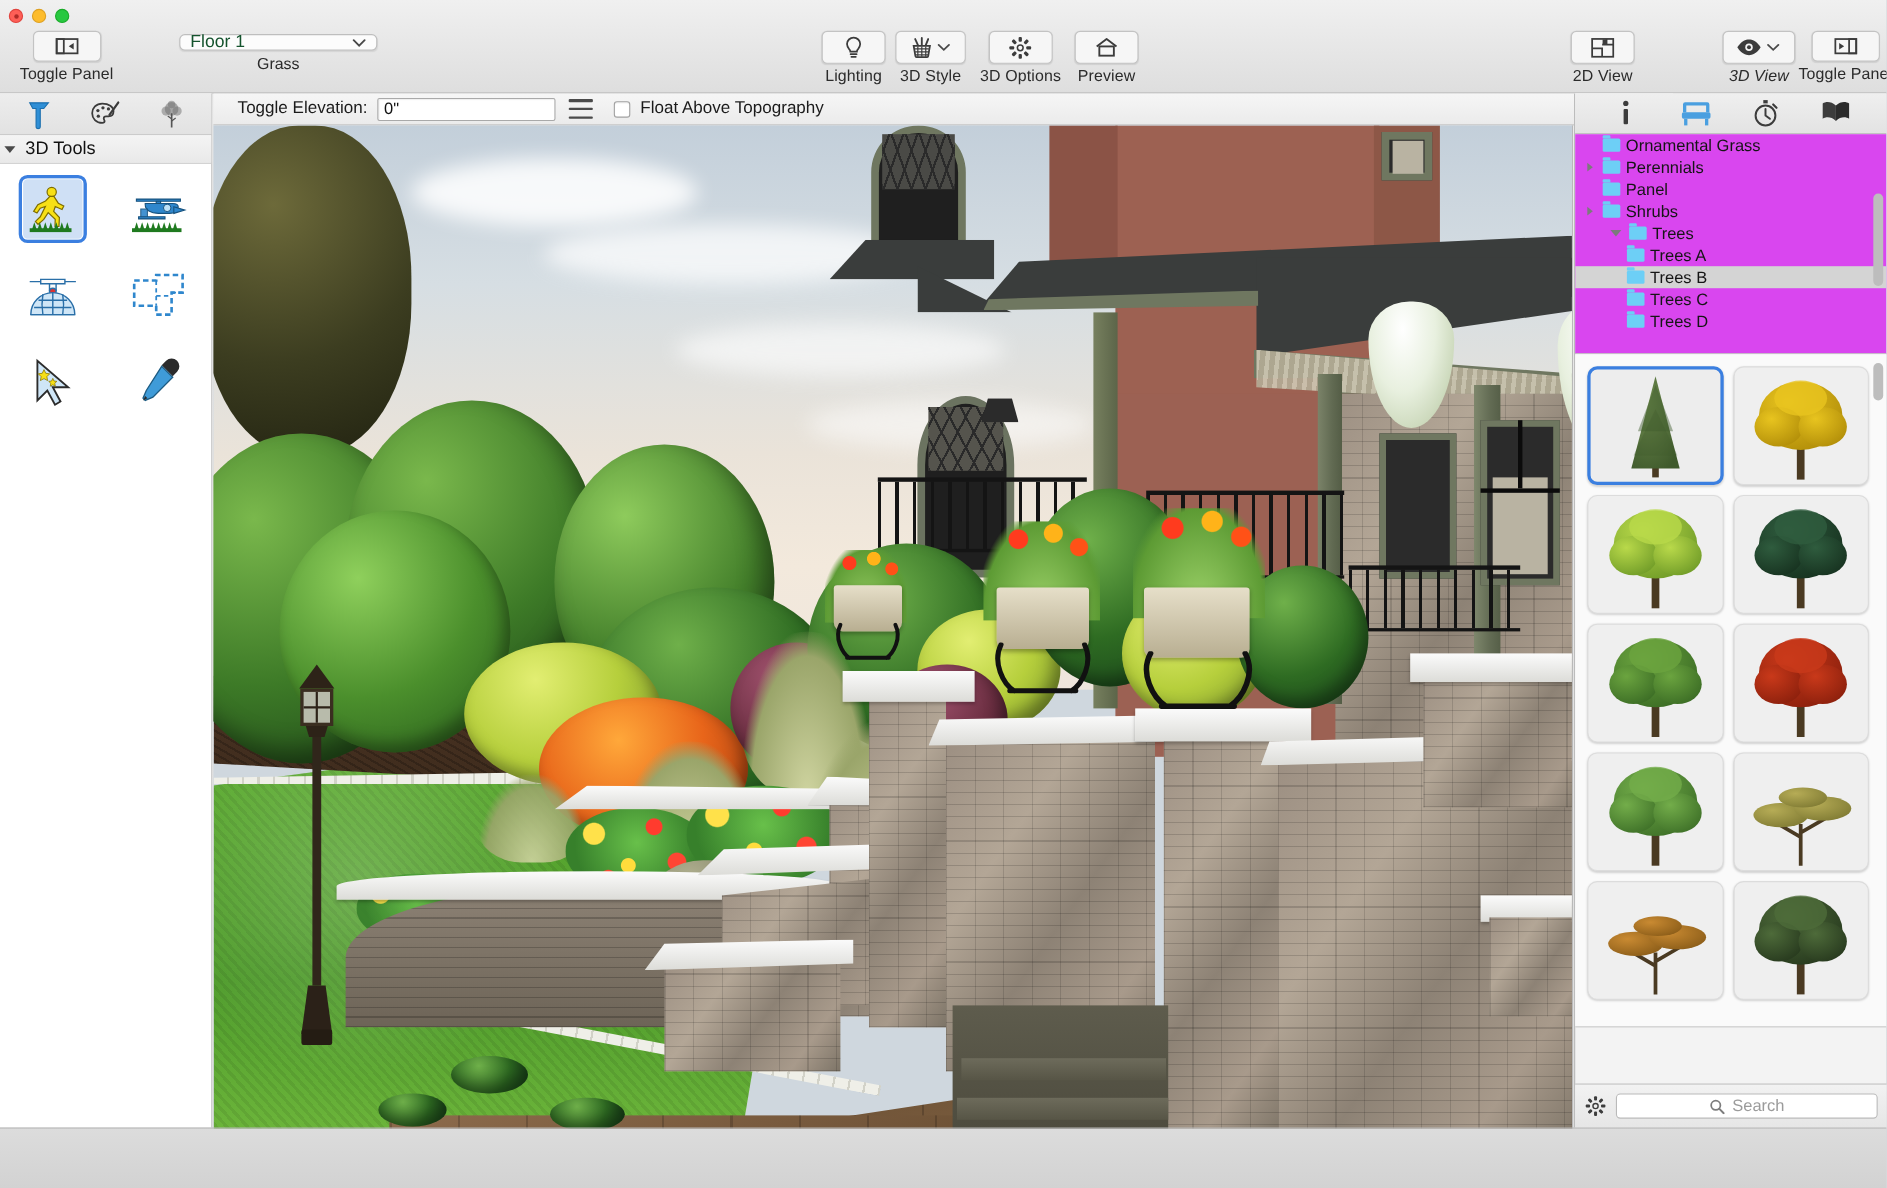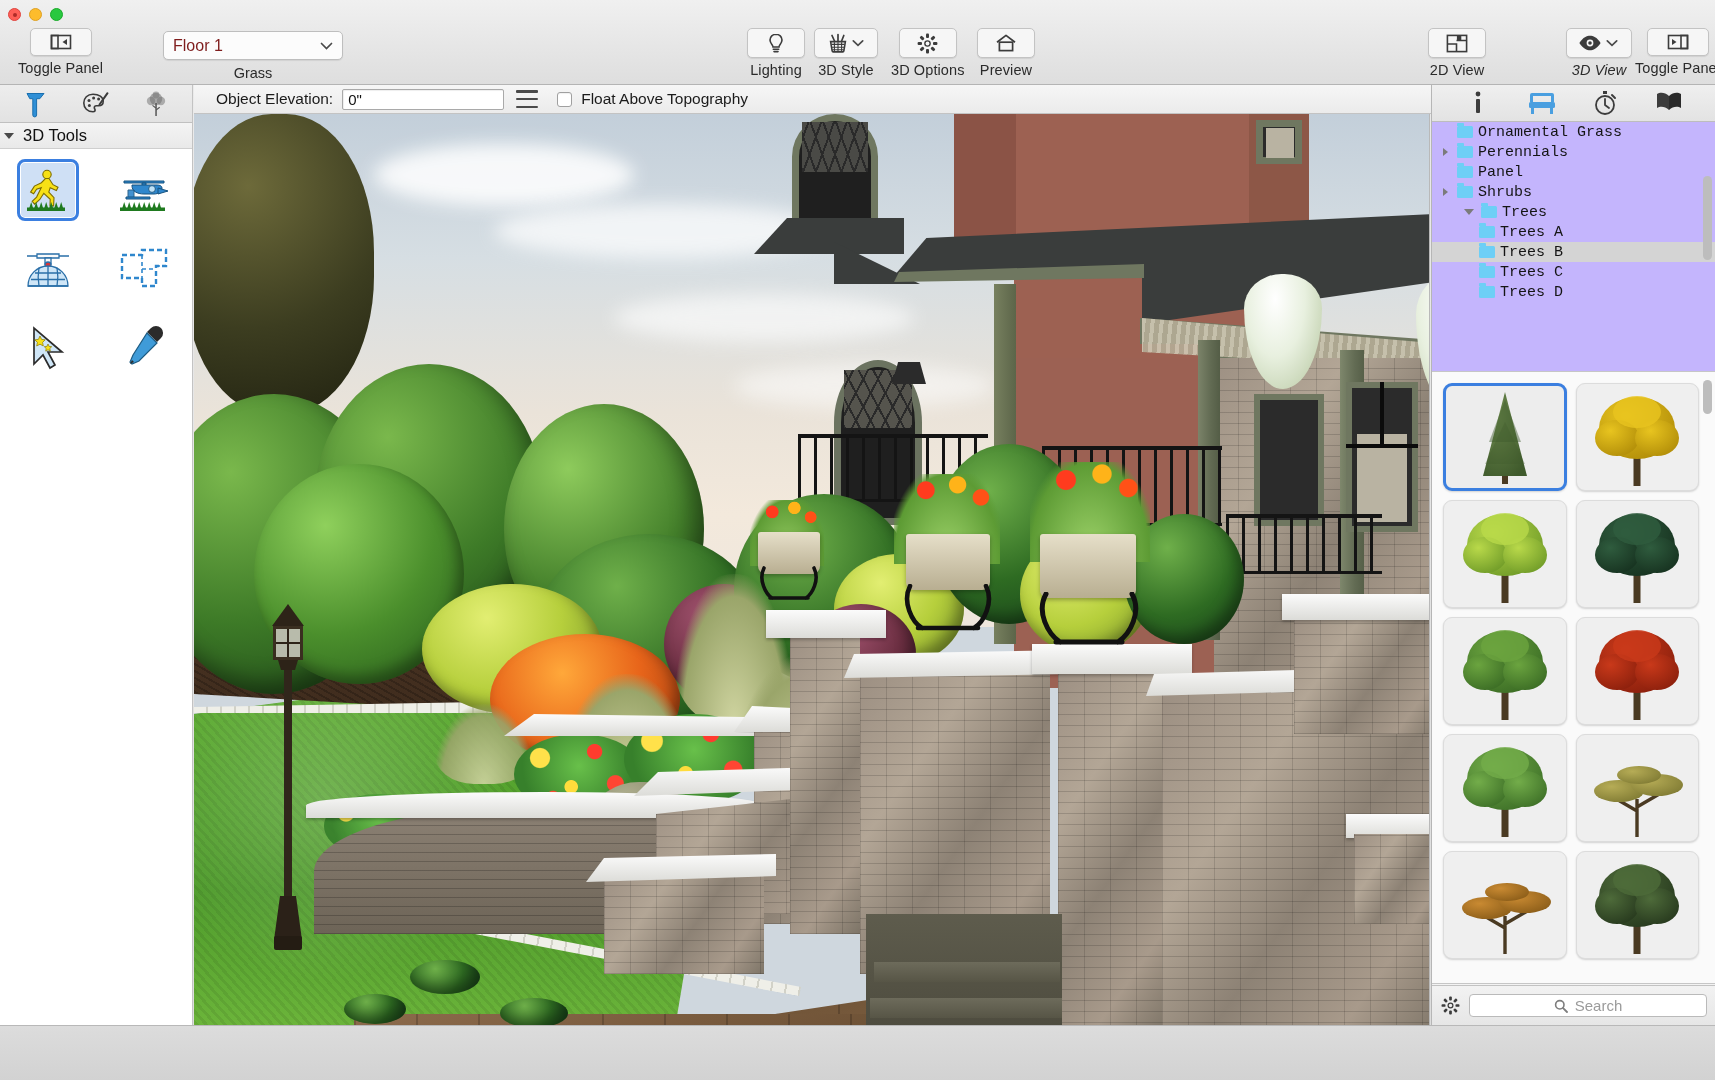--- a/index.html
+++ b/index.html
@@ -30,25 +30,25 @@
     display:flex; align-items:center; justify-content:center; }
   .tbtn .cap { font-size:14.5px; color:#2b2b2b; margin-top:4px;
     white-space:nowrap; letter-spacing:.1px; }
 
   #toggle-left { left:18px; top:28px; }
   #toggle-left .box { width:62px; height:28px; }
   #toggle-right { left:1635px; top:28px; }
   #toggle-right .box { width:62px; height:28px; }
 
   .floors { position:absolute; left:163px; top:31px; }
-  .popup { width:180px; height:29px; background:#fcfcfc;
+  .popup { width:180px; height:15px; background:#fcfcfc;
     border:1px solid #bebebe; border-radius:5px;
     box-shadow:0 1px 1px rgba(0,0,0,.08);
     display:flex; align-items:center; padding:0 9px;
-    font-size:16px; color:#7f1d1d; position:relative; }
+    font-size:16px; color:#14532d; position:relative; }
   .popup .chev { position:absolute; right:9px; top:50%;
     transform:translateY(-50%); }
   .floors .cap { font-size:14.5px; color:#2b2b2b; text-align:center;
     width:180px; margin-top:5px; }
 
   #btn-lighting { left:747px; top:28px; }
   #btn-lighting .box { width:58px; height:30px; }
   #btn-3dstyle { left:814px; top:28px; }
   #btn-3dstyle .box { width:64px; height:30px; padding-right:2px; gap:3px; }
   #btn-3doptions { left:891px; top:28px; }
@@ -218,22 +218,22 @@
     align-items:center; padding:3px 8px; }
   .cat-popup { flex:1; height:22px; background:#fff;
     border:1px solid #b7b7b7; border-radius:3px; display:flex;
     align-items:center; padding:0 5px; font-size:15px; color:#121212;
     position:relative; }
   .stepper { position:absolute; right:-1px; top:-1px; width:17px;
     height:22px; background:linear-gradient(#4e9cf0,#1769d6);
     border-radius:3px; display:flex; align-items:center;
     justify-content:center; }
 
-  #tree-list { position:relative; height:250px; background:#c4b5fd;
-    border-bottom:1px solid #c6c6c6; overflow:hidden;font-family:Liberation Mono, monospace; }
+  #tree-list { position:relative; height:200px; background:#d946ef;
+    border-bottom:1px solid #c6c6c6; overflow:hidden; }
   .tnode { height:20px; display:flex; align-items:center; gap:5px;
     font-size:15px; color:#151515; padding-left:6px; }
   .tnode.sel { background:#d4d4d4; }
   .tw { width:14px; display:flex; align-items:center;
     justify-content:center; }
   .tw .caret { width:0;height:0;border-left:5.5px solid #7b7b7b;
     border-top:4.5px solid transparent;border-bottom:4.5px solid transparent; }
   .tw .caret.open { border-left:5.5px solid transparent;
     border-right:5.5px solid transparent; border-top:6px solid #7b7b7b;
     border-bottom:0; }
@@ -555,21 +555,21 @@
               <path d="M27 11 l10 10 -18 18 -7 3 -2-2 3-7z" fill="#3f9bd8" stroke="#1d5b82" stroke-width="1.2"></path>
               <path d="M12 38 l-2 4 4-2z" fill="#2b2b2b"></path>
             </svg>
           </span>
         </div>
       </div>
     </div>
   </div>
 
   <div id="elev-bar">
-    <span class="lab">Object Elevation:</span>
+    <span class="lab">Toggle Elevation:</span>
     <input id="elev-input" type="text" value="0&quot;" style="">
     <span id="elev-steps">
       <span></span>
         <span></span>
         <span></span>
     </span>
     <span class="cbx"></span>
     <span class="cbl">Float Above Topography</span>
   </div>
 

